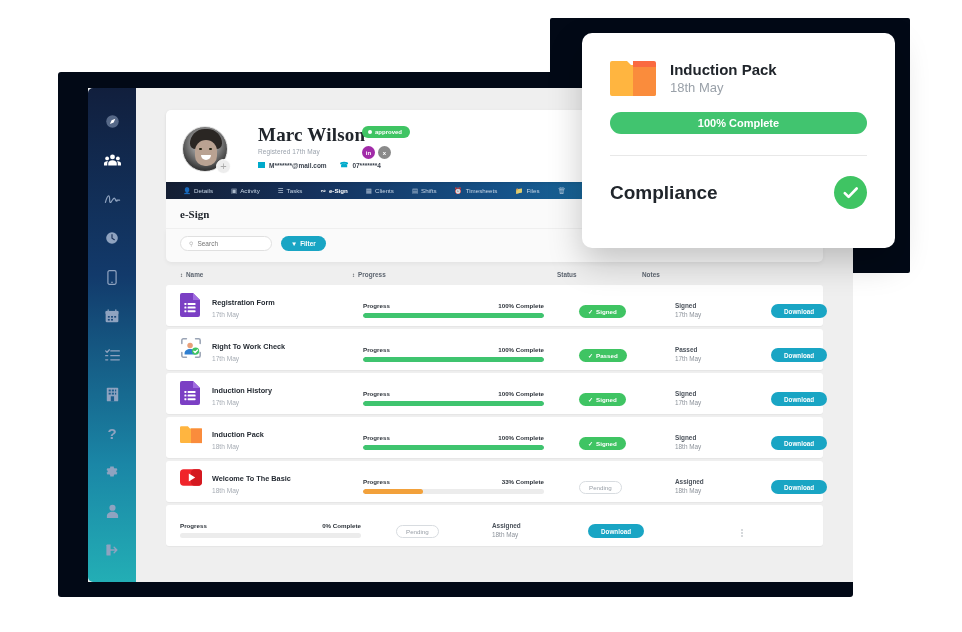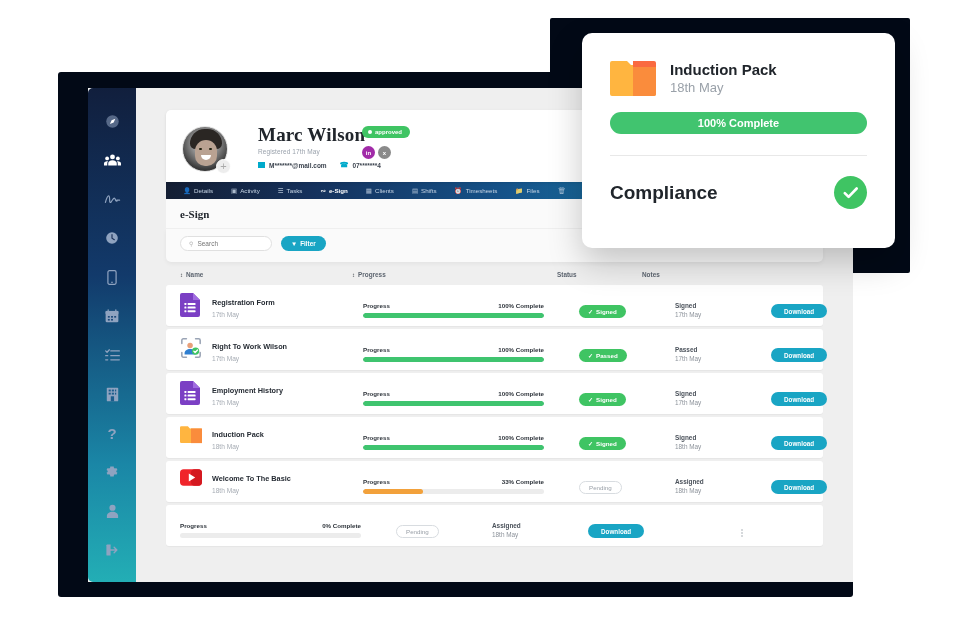--- a/index.html
+++ b/index.html
@@ -499,21 +499,21 @@
                       <path d="M2 7V3.6A1.6 1.6 0 013.6 2H7"></path>
                       <path d="M17 2h3.4A1.6 1.6 0 0122 3.6V7"></path>
                       <path d="M22 17v3.4a1.6 1.6 0 01-1.6 1.6H17"></path>
                       <path d="M7 22H3.6A1.6 1.6 0 012 20.4V17"></path>
                     </g>
                     <circle cx="11" cy="9.4" r="3" fill="#e8a07a"></circle>
                     <path d="M11 13c-3.4 0-6 2-6 4.4V19h12v-1.6C17 15 14.4 13 11 13z" fill="#2f7fd1"></path>
                     <circle cx="17" cy="15.4" r="4" fill="#3fc463"></circle>
                     <path d="M15.1 15.4l1.4 1.4 2.6-2.6" stroke="#fff" stroke-width="1.5" fill="none" stroke-linecap="round" stroke-linejoin="round"></path>
                   </svg></span>
-                <span><span class="rname">Right To Work Wilson</span><div class="rdate">17th May</div></span>
+                <span><span class="rname">Right To Work Check</span><div class="rdate">17th May</div></span>
               </div>
               <div class="col-prog">
                 <div class="prog-wrap">
                   <div class="prog-top">
                     <span>Progress</span>
                     <span>100% Complete</span>
                   </div>
                   <div class="bar-bg">
                     <div class="bar-fill" style="width:100%;background:#3fc46f"></div>
                   </div>
@@ -537,21 +537,21 @@
                     <path d="M13 0l7 7h-7z" fill="#a06ce0"></path>
                     <g fill="#fff">
                       <rect x="4.4" y="10" width="2" height="2" rx=".4"></rect>
                       <rect x="7.6" y="10" width="8" height="2" rx=".7"></rect>
                       <rect x="4.4" y="13.6" width="2" height="2" rx=".4"></rect>
                       <rect x="7.6" y="13.6" width="8" height="2" rx=".7"></rect>
                       <rect x="4.4" y="17.2" width="2" height="2" rx=".4"></rect>
                       <rect x="7.6" y="17.2" width="8" height="2" rx=".7"></rect>
                     </g>
                   </svg></span>
-                <span><span class="rname">Employment History</span><div class="rdate">17th May</div></span>
+                <span><span class="rname">Induction History</span><div class="rdate">17th May</div></span>
               </div>
               <div class="col-prog">
                 <div class="prog-wrap">
                   <div class="prog-top">
                     <span>Progress</span>
                     <span>100% Complete</span>
                   </div>
                   <div class="bar-bg">
                     <div class="bar-fill" style="width:100%;background:#3fc46f"></div>
                   </div>

